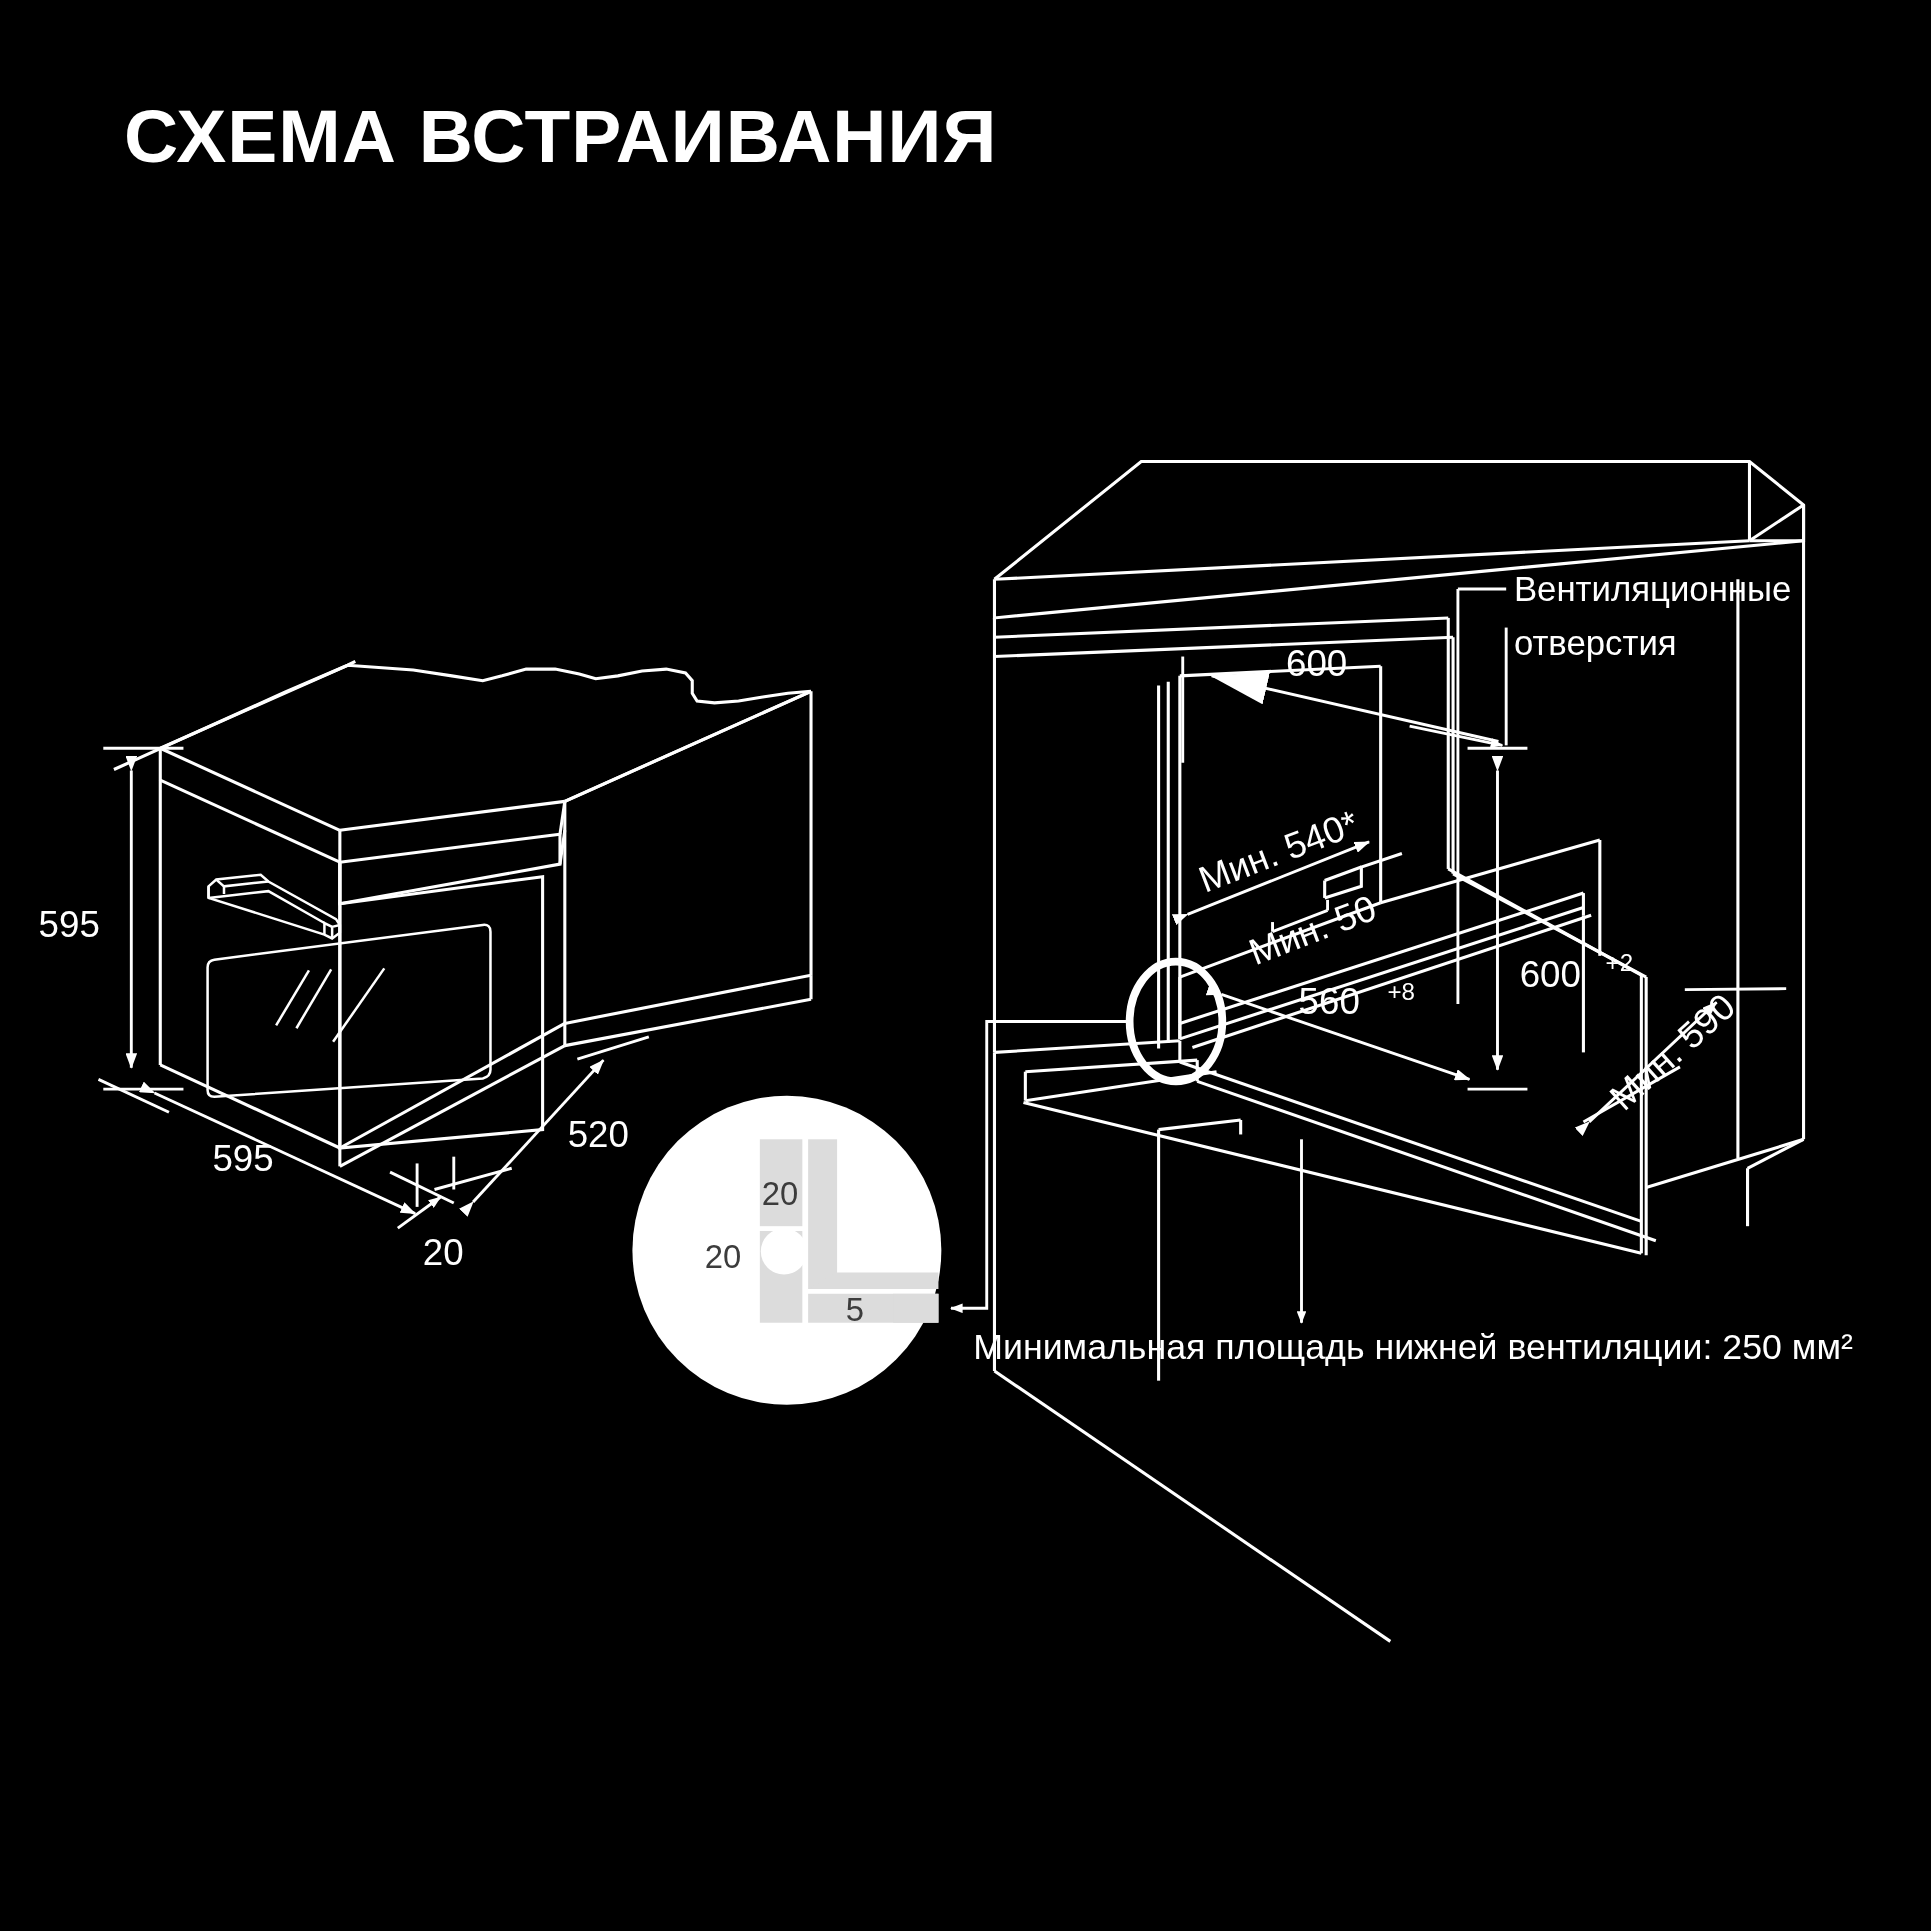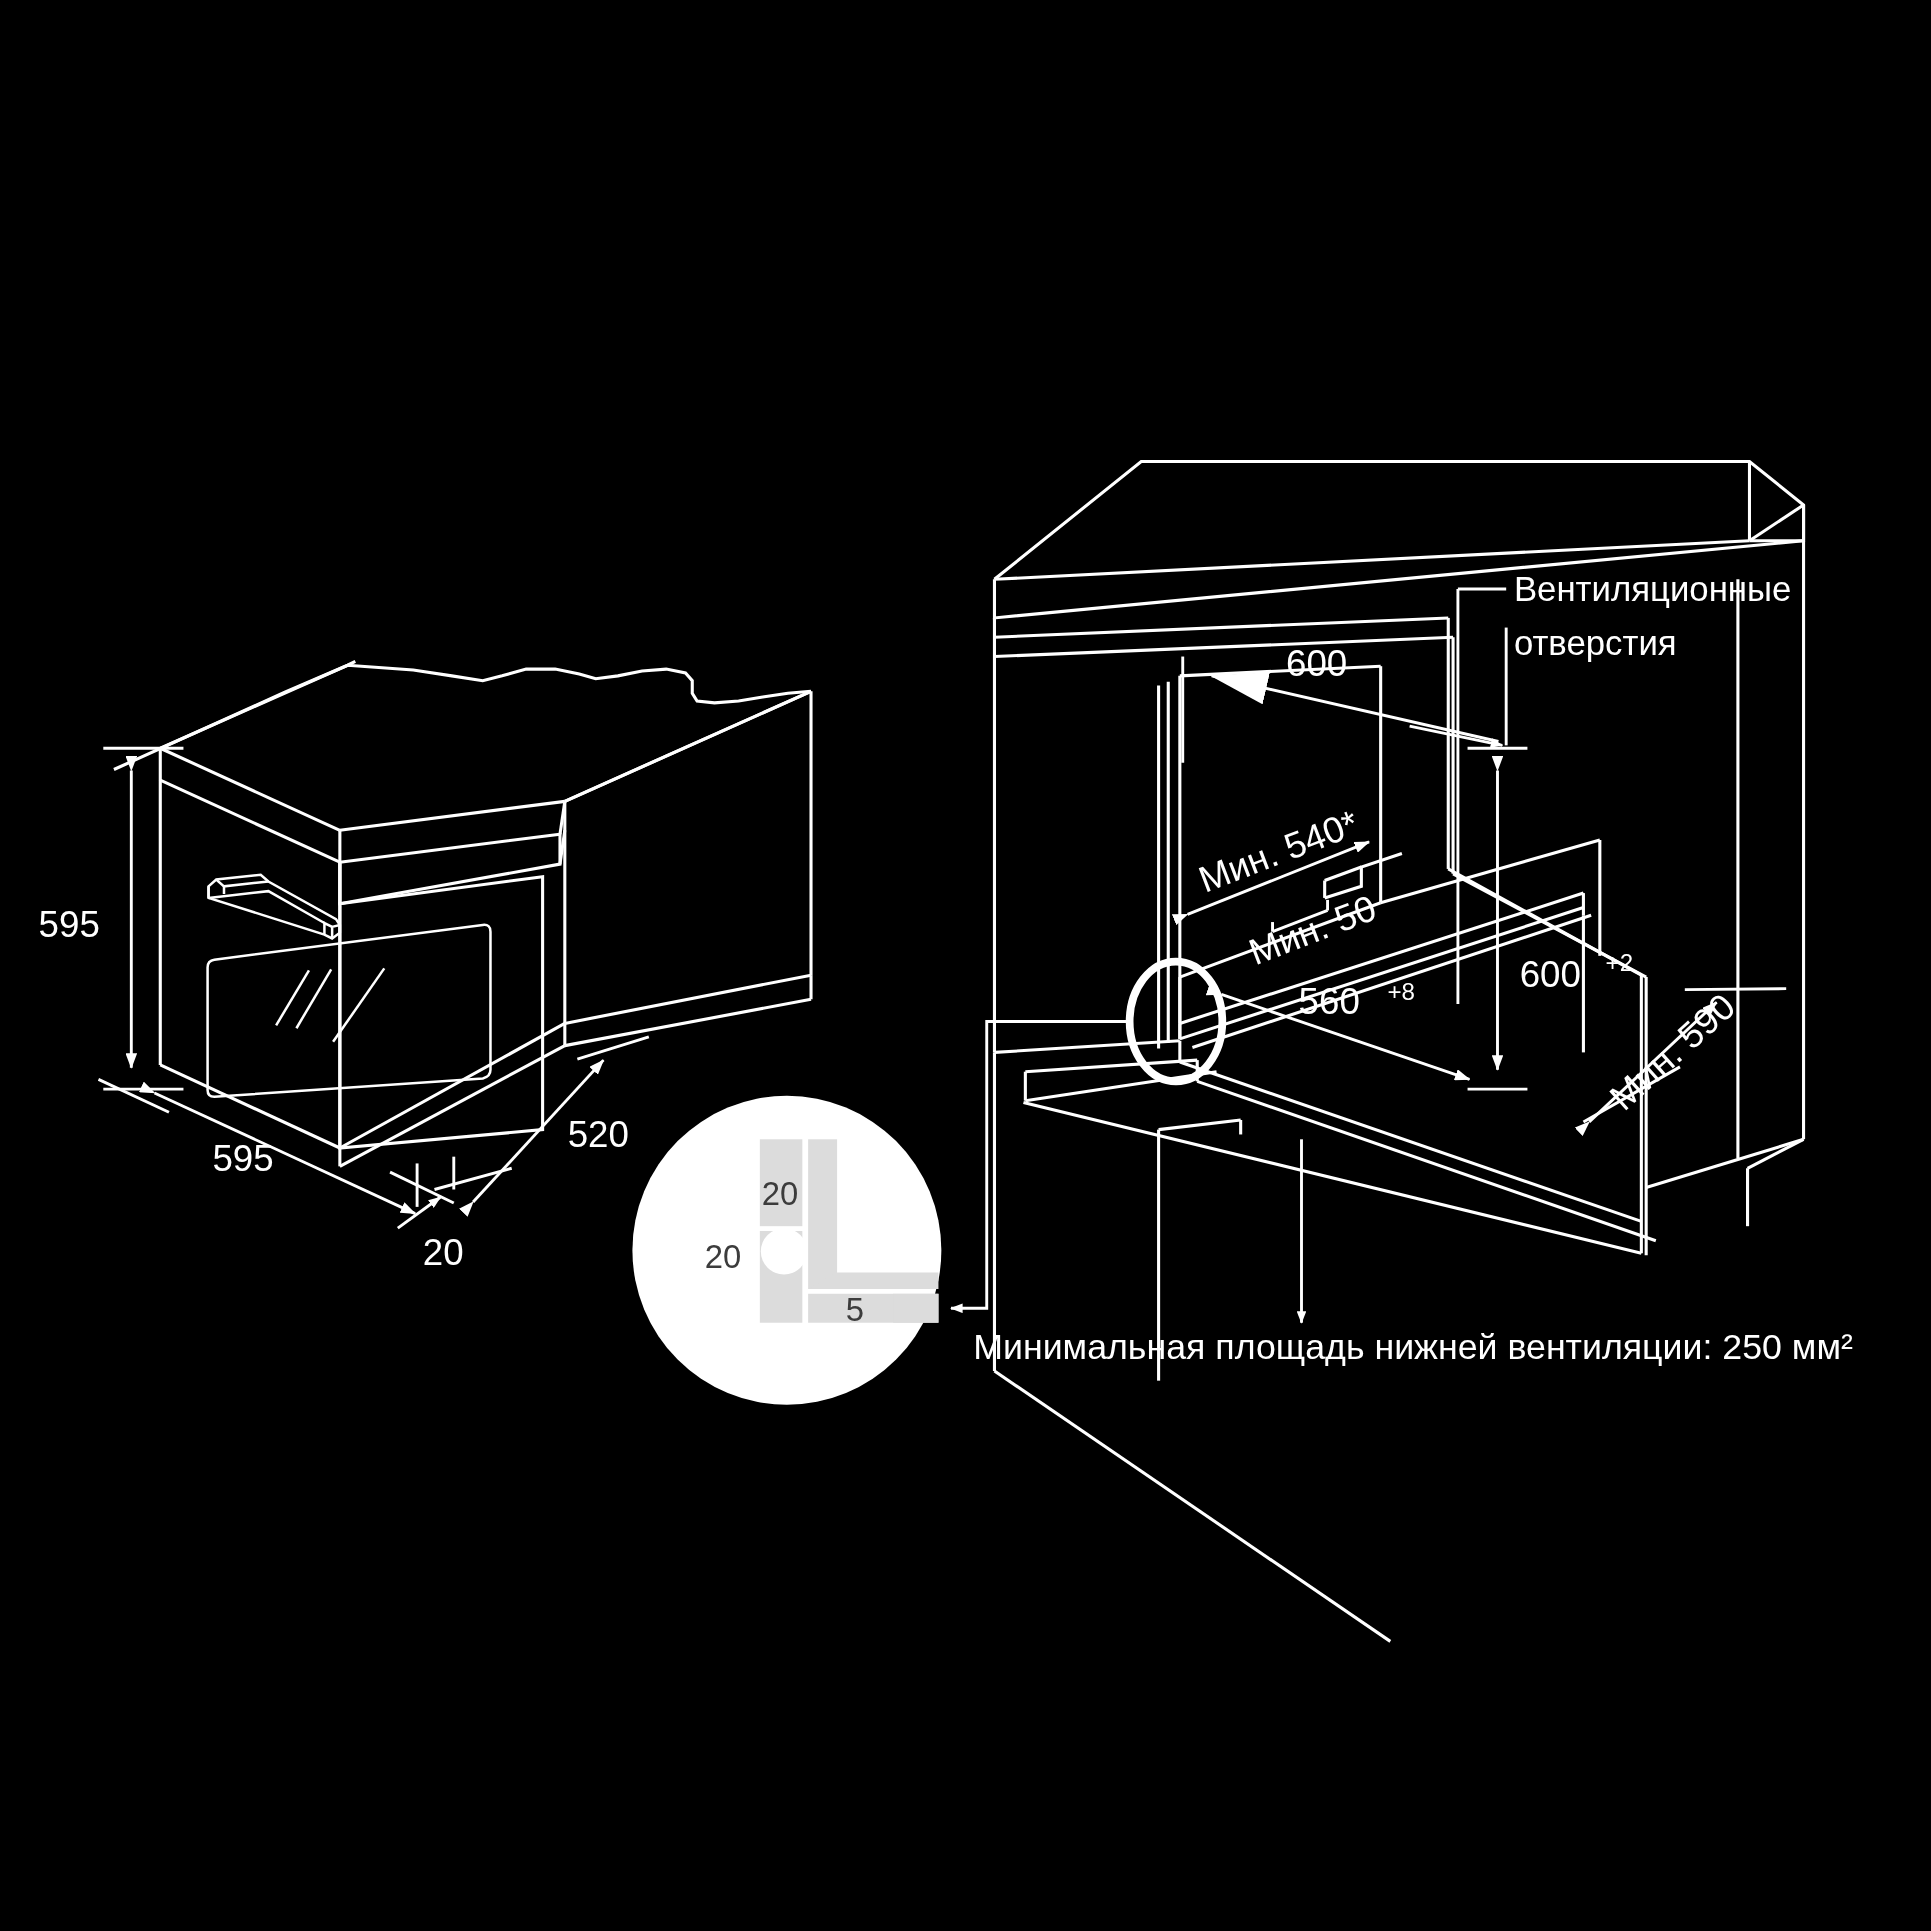--- a/index.html
+++ b/index.html
@@ -83,20 +83,21 @@
     stroke-width: 3.0;
     fill: none;
   }
   .arrowfill { fill: #ffffff; }
 </style>
 </head>
 <body>
 
 <div id="root">
 
+  <div class="page-title">СХЕМА ВСТРАИВАНИЯ</div>
 
   <svg class="diagram" viewBox="0 0 2000 2000">
     <defs>
       <marker id="ah" markerWidth="16" markerHeight="12" refX="15" refY="6" orient="auto" markerUnits="userSpaceOnUse">
         <path d="M0,0 L16,6 L0,12 z" class="arrowfill"></path>
       </marker>
       <marker id="ahs" markerWidth="13" markerHeight="10" refX="12" refY="5" orient="auto" markerUnits="userSpaceOnUse">
         <path d="M0,0 L13,5 L0,10 z" class="arrowfill"></path>
       </marker>
       <marker id="ahbig" markerWidth="60" markerHeight="34" refX="58" refY="17" orient="auto" markerUnits="userSpaceOnUse">

